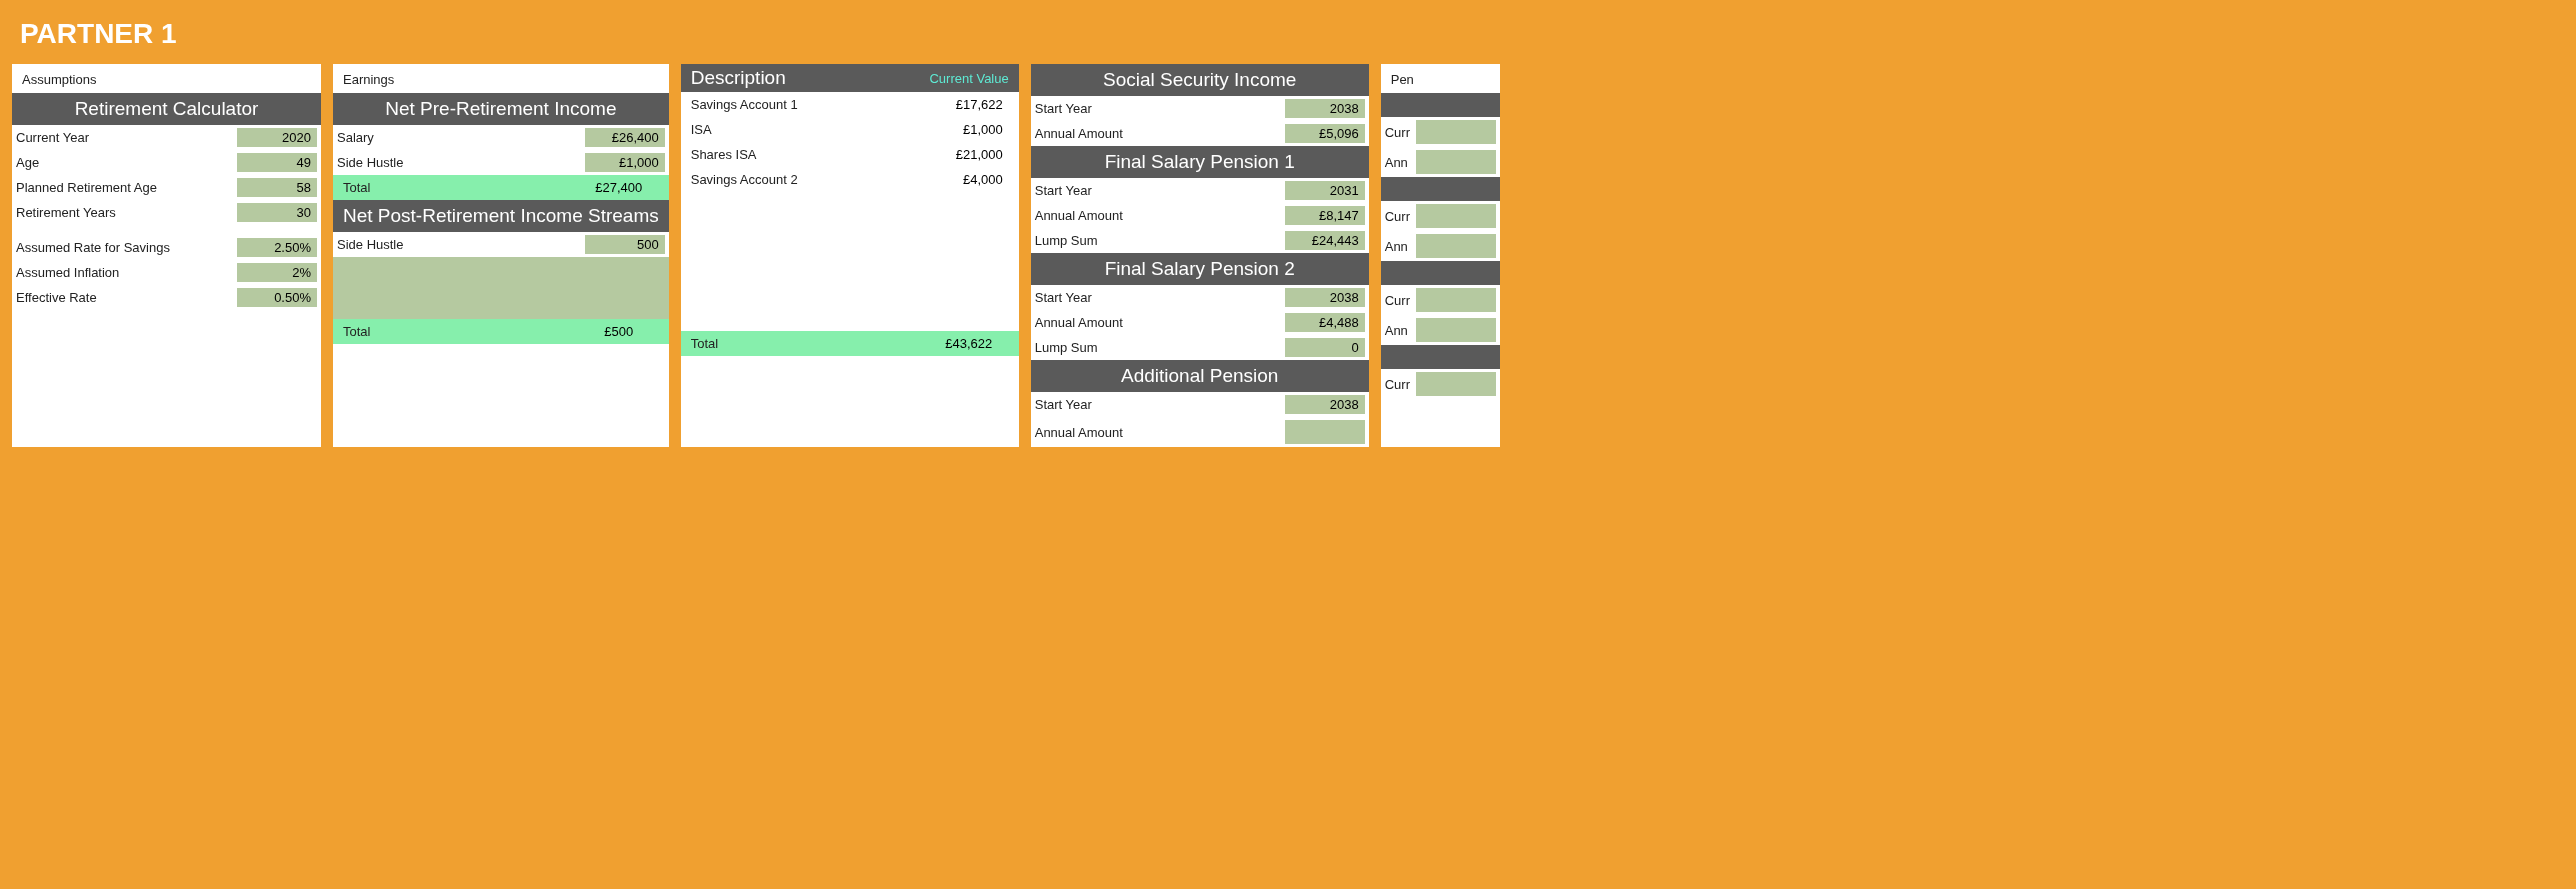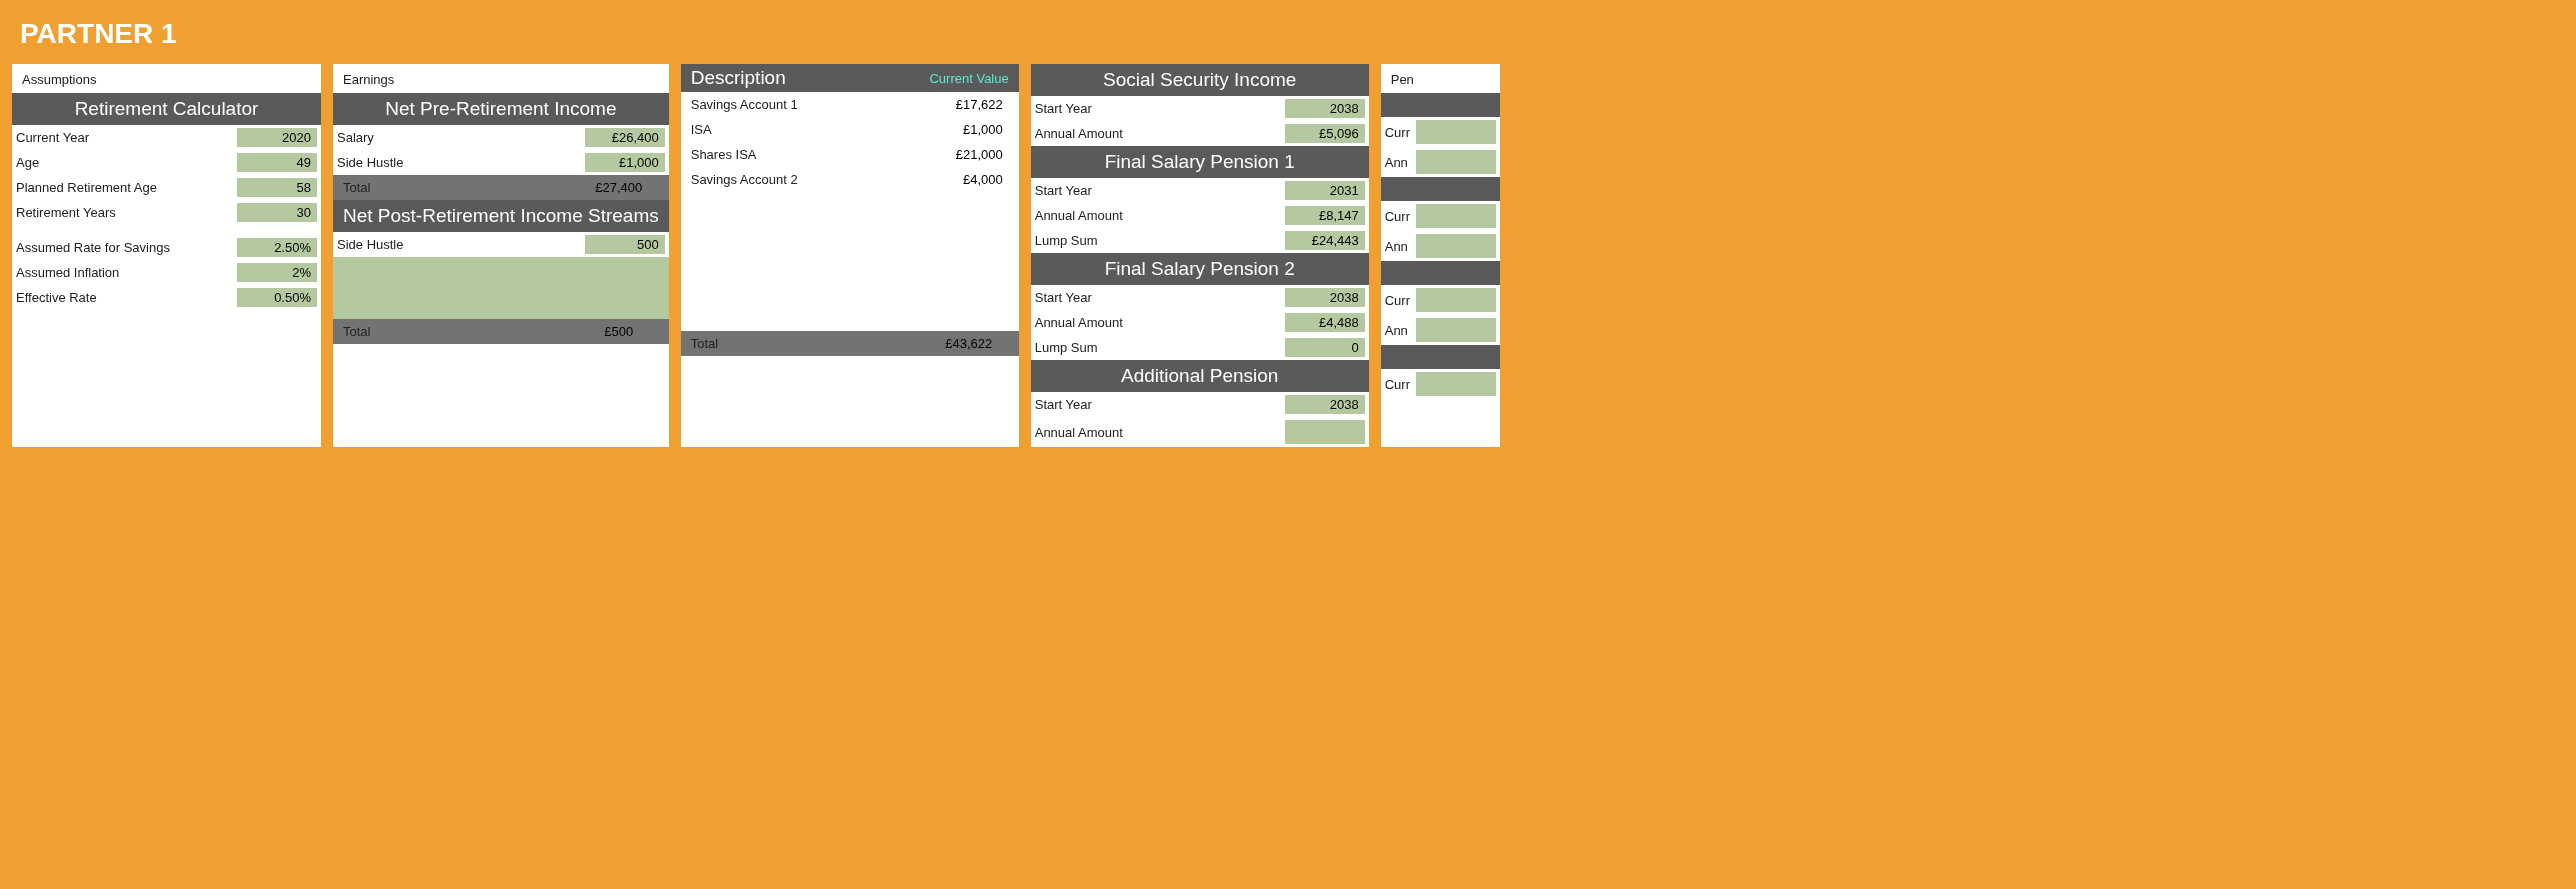--- a/index.html
+++ b/index.html
@@ -60,21 +60,21 @@
       min-width: 80px;
       text-align: right;
       padding: 2px 6px;
       font-size: 13px;
     }
     .total-row {
       display: flex;
       justify-content: space-between;
       align-items: center;
       padding: 3px 10px;
-      background: #737373;
+      background: #86efac;
       min-height: 24px;
     }
     .total-label {
       color: #222;
       flex: 1;
     }
     .total-value {
       min-width: 80px;
       text-align: center;
       padding: 2px 6px;

